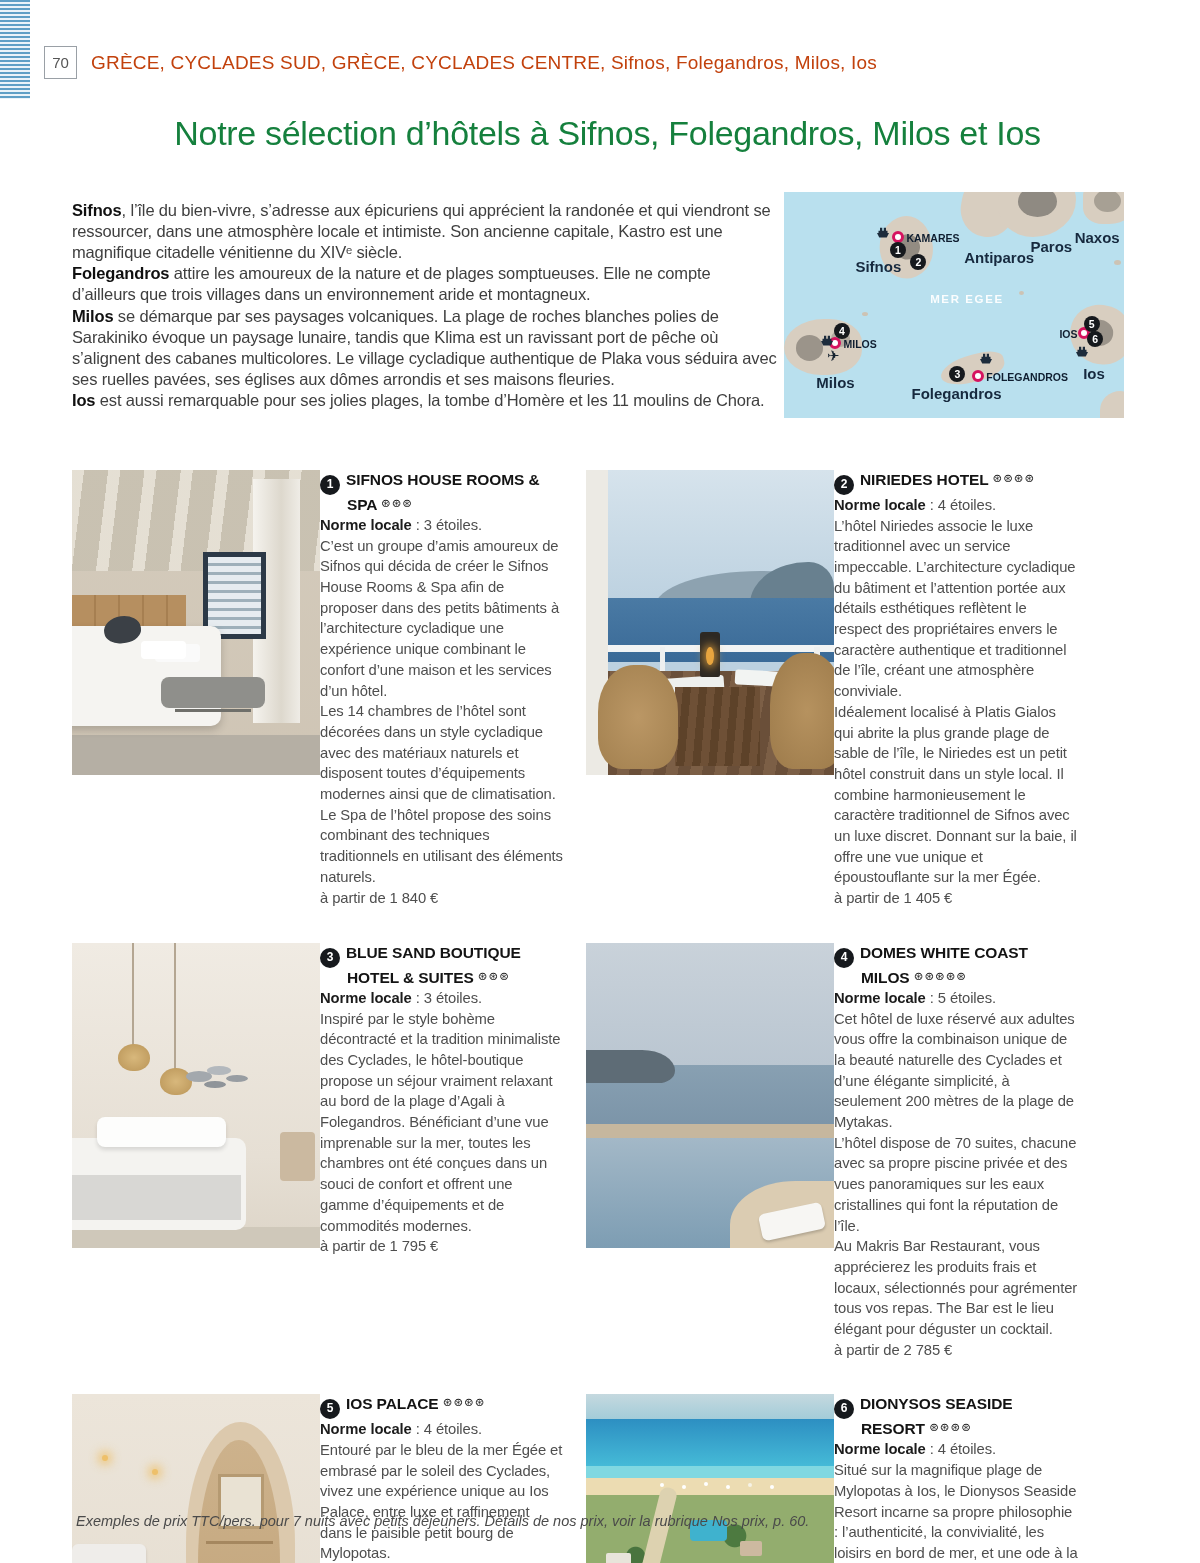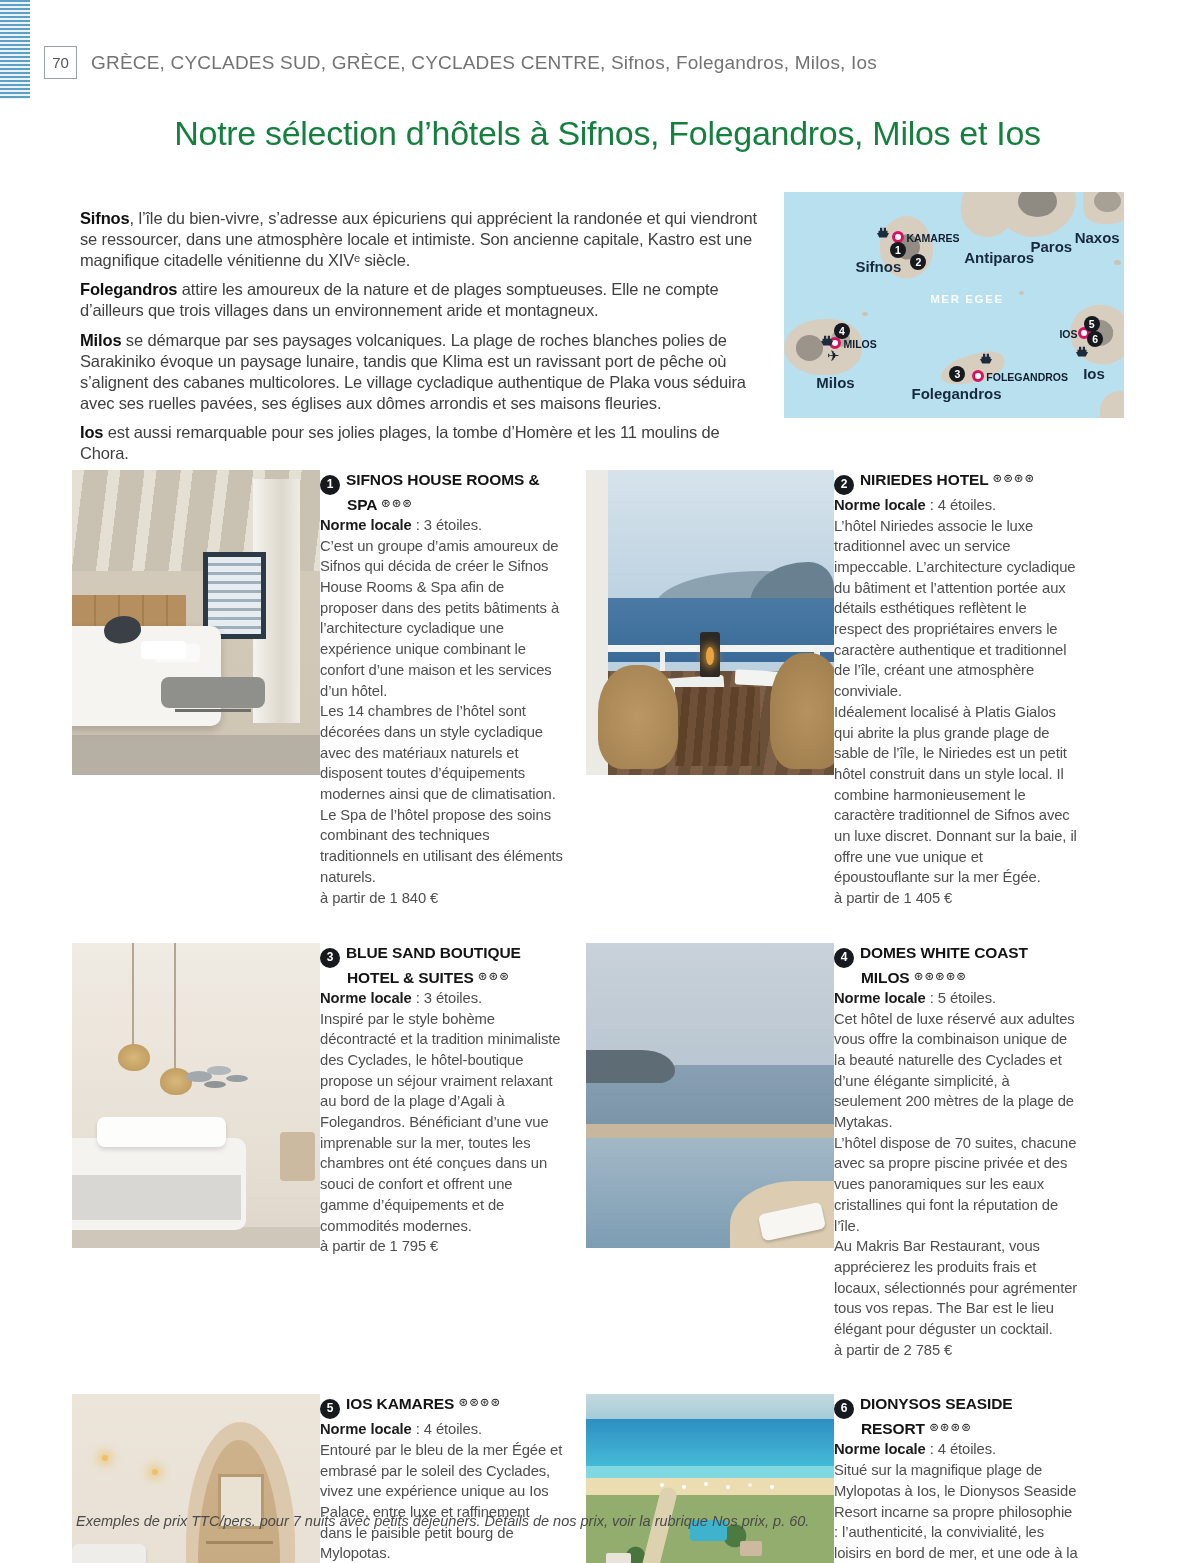--- a/index.html
+++ b/index.html
@@ -5,28 +5,28 @@
   html,body{margin:0;padding:0;background:#fff;}
   .page{position:relative;width:1200px;height:1563px;background:#fff;overflow:hidden;
         font-family:"Liberation Sans","DejaVu Sans",sans-serif;color:#444;padding-left:15px;}
   
   .stripes{position:absolute;left:0;top:0;width:30px;height:99px;
     background:repeating-linear-gradient(180deg,#5e9fc6 0 2px,#e9f3f9 2px 4px);}
   
   .hdr{position:absolute;left:44px;top:46px;display:flex;align-items:center;gap:14px;}
   .pagenum{display:inline-flex;align-items:center;justify-content:center;width:31px;height:31px;
     border:1px solid #9aa0a6;color:#555;font-size:15px;}
-  .crumb{font-size:19px;font-weight:500;color:#737373;letter-spacing:.2px;}
+  .crumb{font-size:19px;font-weight:500;color:#c2410c;letter-spacing:.2px;}
   
   .title{position:absolute;left:0;top:114px;width:100%;text-align:center;font-size:34px;
     font-weight:300;color:#15803d;letter-spacing:-.3px;}
   
   .topsec{position:absolute;left:72px;top:200px;width:1062px;display:flex;}
   .intro{width:706px;font-size:16.5px;line-height:1.28;color:#3f3f3f;letter-spacing:-.15px;}
-  .intro p{margin:8px;}
+  .intro p{margin:0;}
   .intro b{color:#101010;}
   .mapwrap{position:relative;margin-left:6px;width:340px;height:226px;background:#b9e0ee;overflow:hidden;margin-top:-8px;}
   .island{position:absolute;background:#d8cec0;}
   .patch{position:absolute;background:#a7a094;border-radius:50%;}
   .is-sifnos{left:28%;top:11%;width:16%;height:27%;border-radius:58% 42% 55% 45%;transform:rotate(-24deg);}
   .is-sifnos .patch{left:30%;top:30%;width:45%;height:40%;background:#938c82;}
   .is-antiparos{left:52%;top:-6%;width:16%;height:26%;border-radius:45% 55% 50% 50%;transform:rotate(10deg);}
   .is-paros{left:63%;top:-10%;width:23%;height:30%;border-radius:50% 45% 55% 45%;}
   .is-paros .patch{left:25%;top:25%;width:50%;height:45%;background:#8f8a82;}
   .is-naxos{left:88%;top:-6%;width:16%;height:20%;border-radius:45% 55% 60% 40%;}
@@ -369,21 +369,21 @@
       <div class="ph p5">
         <div class="archouter"></div>
           <div class="archinner"></div>
         <div class="mirror"></div>
           <div class="shelf1"></div>
         <div class="sconce"></div>
         <div class="pillows"></div>
       </div>
     </div>
     <div class="gi-text info">
-      <p class="titleline"><span class="hbadge">5</span><span>IOS KAMARES</span> <span class="stars">⊛⊛⊛⊛</span></p>
+      <p class="titleline"><span class="hbadge">5</span><span>IOS PALACE</span> <span class="stars">⊛⊛⊛⊛</span></p>
       <p class="norme"><b>Norme locale</b><span> : 4 étoiles.</span></p>
       <p>Entouré par le bleu de la mer Égée et embrasé par le soleil des Cyclades, vivez une expérience unique au Ios Palace, entre luxe et raffinement dans le paisible petit bourg de Mylopotas.</p>
 
     </div>
 
     <div class="gi-photo">
       <div class="ph p6">
         <div class="far"></div>
           <div class="sea"></div>
           <div class="shore"></div>

